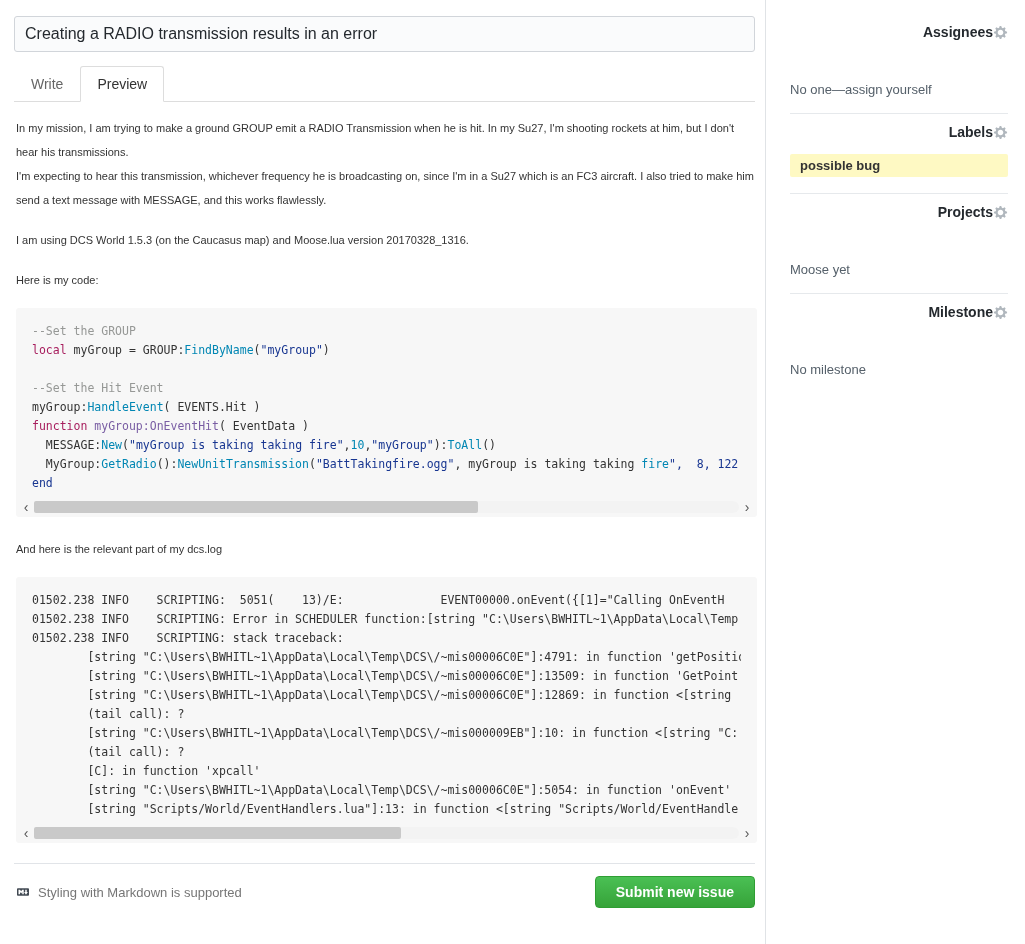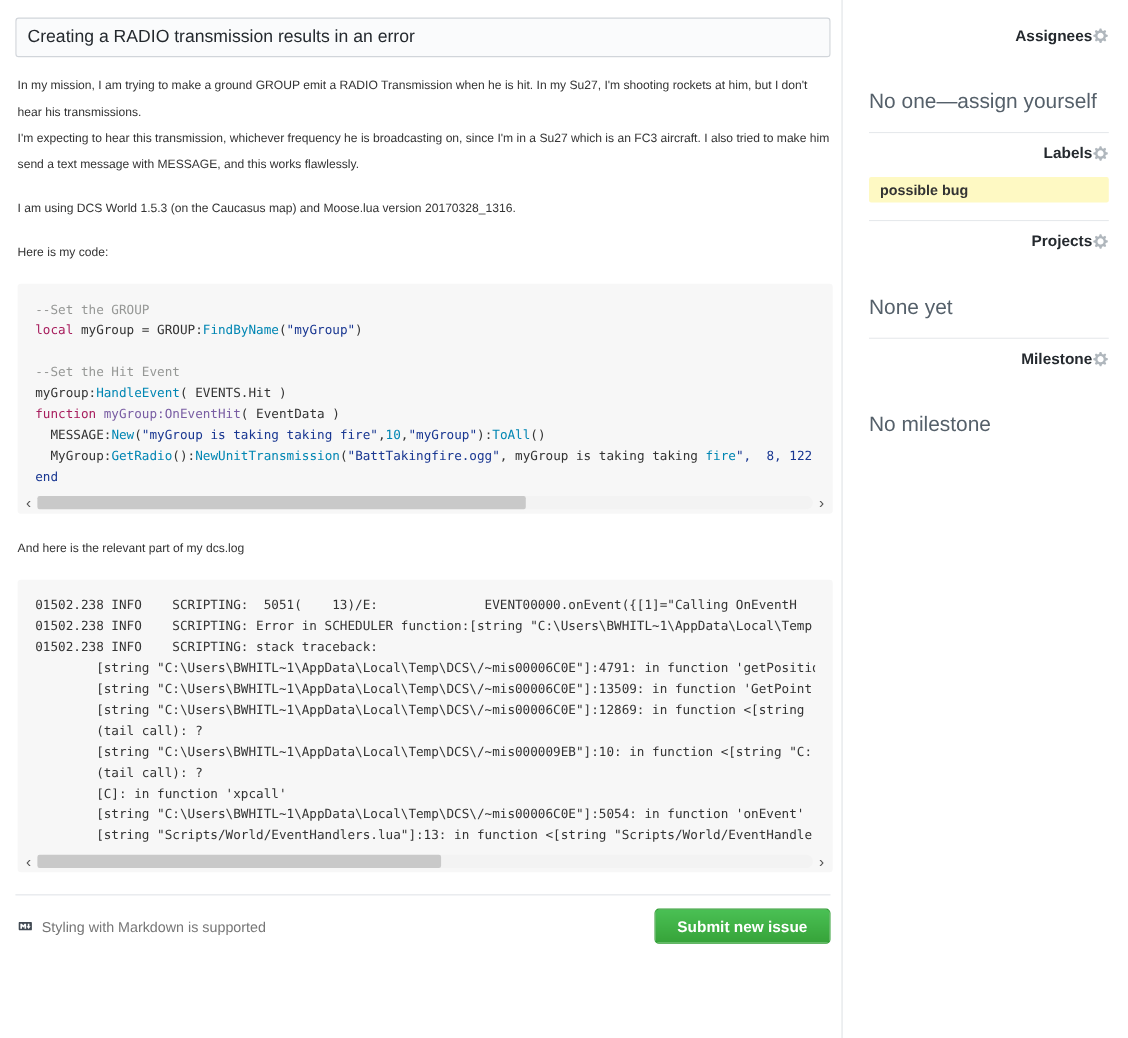--- a/index.html
+++ b/index.html
@@ -44,34 +44,38 @@
                 border-radius:4px; cursor:pointer; font-family:"Liberation Sans",sans-serif; }
 
   
   .sidebar { width:218px; margin-left:24px; padding-top:14px; }
   .sb-section { padding:10px 0 16px 0; border-bottom:1px solid #e6e9ec; }
   .sb-section.last { border-bottom:none; }
   .sb-head { display:flex; align-items:center; justify-content:flex-end; margin-bottom:14px; }
   .sb-title { font-size:14px; font-weight:bold; color:#24292e; }
   .gear { width:15px; height:15px; cursor:pointer; }
   .gear svg { display:block; fill:#b0b7bd; }
-  .sb-muted { font-size:19px; color:#55606a;margin-top:42px; }
+  .sb-muted { font-size:13px; color:#55606a;margin-top:42px; }
   .sb-link { color:#55606a; cursor:pointer; }
   .issue-label { display:block; width:100%; padding:4px 10px; font-size:13px; font-weight:bold;
                  color:#333; border-radius:2px; cursor:pointer; }
 </style>
 </head>
 <body>
 
 <div class="page">
 
   <div class="main">
 
     <input class="title-input" type="text" value="Creating a RADIO transmission results in an error" style="">
 
+    <div class="tab-nav">
+      <div class="tab">Write</div>
+      <div class="tab active">Preview</div>
+    </div>
 
     <div class="preview-pane">
       <p>
         <span>In my mission, I am trying to make a ground GROUP emit a RADIO Transmission when he is hit. In my Su27, I'm shooting rockets at him, but I don't hear his transmissions.</span><br>
         <span>I'm expecting to hear this transmission, whichever frequency he is broadcasting on, since I'm in a Su27 which is an FC3 aircraft. I also tried to make him send a text message with MESSAGE, and this works flawlessly.</span>
       </p>
       <p>I am using DCS World 1.5.3 (on the Caucasus map) and Moose.lua version 20170328_1316.</p>
       <p>Here is my code:</p>
 
       <div class="code-wrap">
@@ -146,21 +150,21 @@
 
     <div class="sb-section">
       <div class="sb-head">
         <span class="sb-title">Projects</span>
         <span class="gear">
           <svg width="15" height="15" viewBox="0 0 14 16">
               <path d="M14 8.77v-1.6l-1.94-.64-.45-1.09.88-1.84-1.13-1.13-1.81.91-1.09-.45-.69-1.92h-1.6l-.63 1.94-1.11.45-1.84-.88-1.13 1.13.91 1.81-.45 1.09L0 7.23v1.59l1.94.64.45 1.09-.88 1.84 1.13 1.13 1.81-.91 1.09.45.69 1.92h1.59l.63-1.94 1.11-.45 1.84.88 1.13-1.13-.92-1.81.47-1.09L14 8.75v.02zM7 11c-1.66 0-3-1.34-3-3s1.34-3 3-3 3 1.34 3 3-1.34 3-3 3z"></path>
             </svg>
         </span>
       </div>
-      <div class="sb-muted">None yet</div>
+      <div class="sb-muted">Moose yet</div>
     </div>
 
     <div class="sb-section last">
       <div class="sb-head">
         <span class="sb-title">Milestone</span>
         <span class="gear">
           <svg width="15" height="15" viewBox="0 0 14 16">
               <path d="M14 8.77v-1.6l-1.94-.64-.45-1.09.88-1.84-1.13-1.13-1.81.91-1.09-.45-.69-1.92h-1.6l-.63 1.94-1.11.45-1.84-.88-1.13 1.13.91 1.81-.45 1.09L0 7.23v1.59l1.94.64.45 1.09-.88 1.84 1.13 1.13 1.81-.91 1.09.45.69 1.92h1.59l.63-1.94 1.11-.45 1.84.88 1.13-1.13-.92-1.81.47-1.09L14 8.75v.02zM7 11c-1.66 0-3-1.34-3-3s1.34-3 3-3 3 1.34 3 3-1.34 3-3 3z"></path>
             </svg>
         </span>

